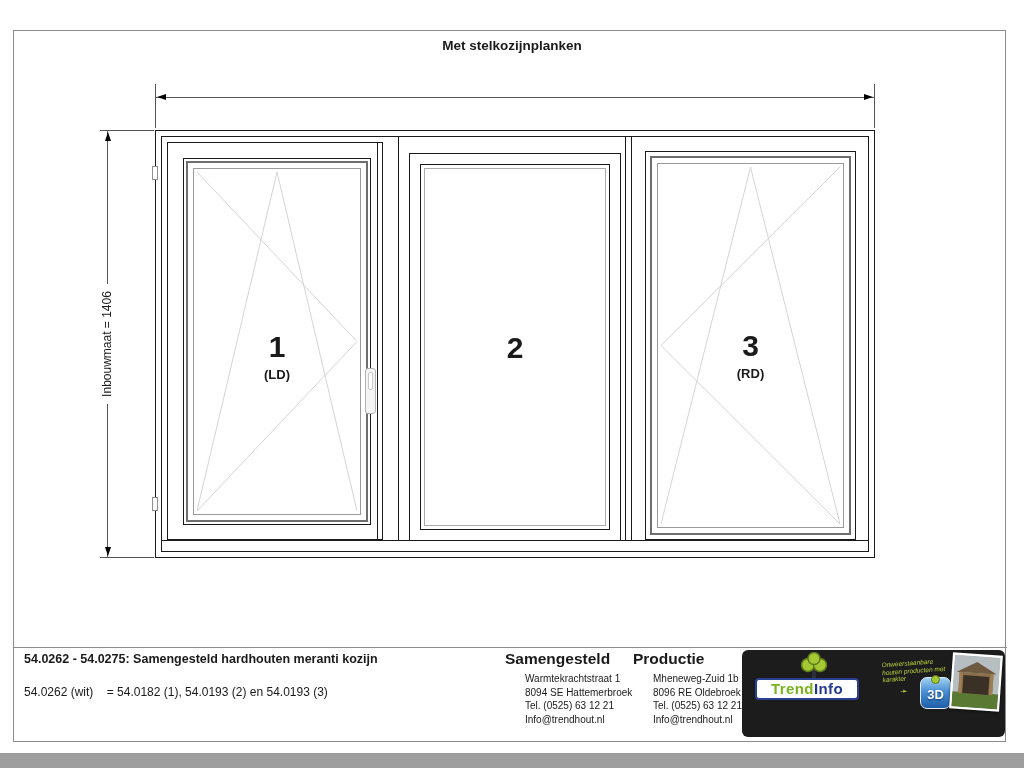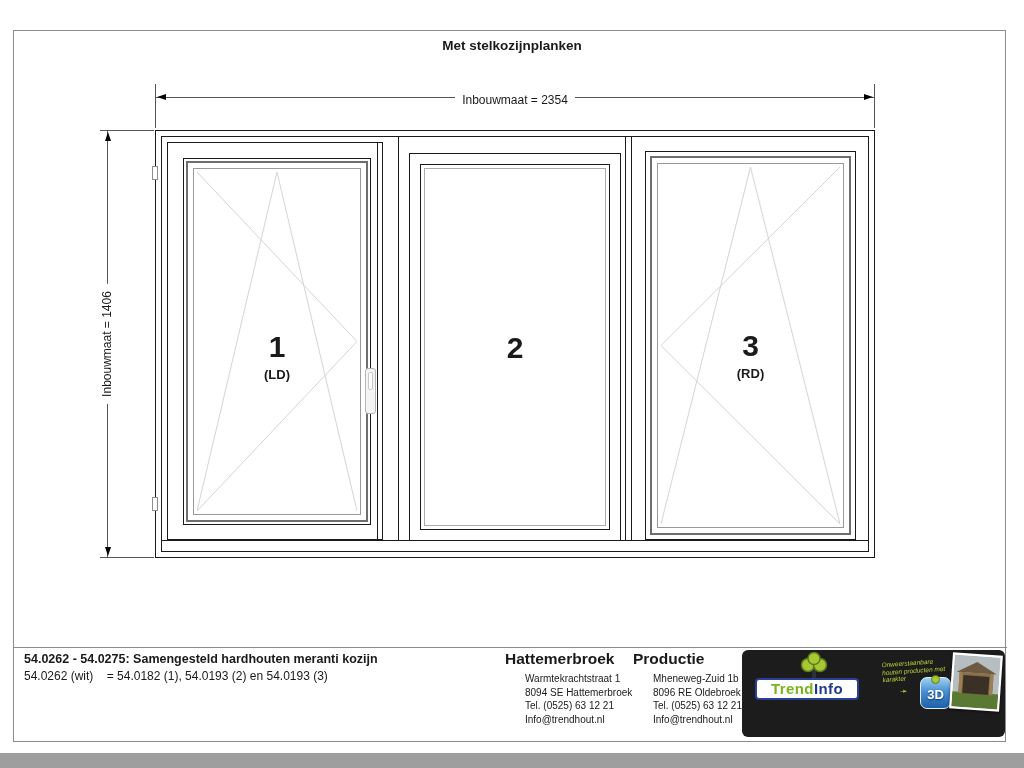--- a/index.html
+++ b/index.html
@@ -28,21 +28,21 @@
   .hinge{position:absolute;width:6px;height:14px;border:1px solid #8e8e8e;background:#fff;box-sizing:border-box;}
   .panel-num{position:absolute;text-align:center;font-size:30px;font-weight:bold;line-height:30px;}
   .panel-hinge{position:absolute;text-align:center;font-size:13px;font-weight:bold;}
   .openlines{position:absolute;}
   .handle{position:absolute;left:365px;top:368px;width:11px;height:46px;border:1px solid #b4b4b4;border-radius:3px;background:#f4f4f4;box-sizing:border-box;}
   .handle-knob{position:absolute;left:2px;top:3px;width:5px;height:18px;border:1px solid #c8c8c8;border-radius:2px;background:#fff;box-sizing:border-box;}
   
   .tb-sep{position:absolute;left:13px;top:647px;width:994px;height:1px;background:#8c8c8c;}
   .tb-left{position:absolute;left:24px;top:652px;}
   .tb-title{font-size:12.5px;font-weight:bold;}
-  .tb-line{font-size:12px;white-space:pre;margin-top:3px;}
+  .tb-line{font-size:12px;white-space:pre;margin-top:19px;}
   .addr{position:absolute;top:650px;}
   .addr-h{font-size:15.5px;font-weight:bold;margin-bottom:4px;}
   .addr-l{font-size:10px;font-weight:normal;line-height:13.5px;margin-left:20px;}
   
   .logo-block{position:absolute;left:742px;top:650px;width:263px;height:87px;background:#1c1c1c;border-radius:6px;overflow:hidden;}
   .brand-box{position:absolute;left:13px;top:28px;width:104px;height:22px;background:#fff;border:2px solid #2b3f92;border-radius:4px;box-sizing:border-box;text-align:center;font-weight:bold;font-size:15px;line-height:18px;letter-spacing:0.4px;}
   .brand-trend{color:#7ab41d;}
   .brand-hout{color:#23388f;}
   .tree{position:absolute;left:57px;top:2px;}
   .slogan{position:absolute;left:140px;top:9px;width:64px;font-size:6.5px;line-height:7.5px;color:#b9cf3a;font-style:italic;transform:rotate(-4deg);}
@@ -63,21 +63,20 @@
 <div class="screen">
   <div class="sheet"></div>
 
   <div class="sheet-title">Met stelkozijnplanken</div>
 
   <div class="abs dline" style="left:155px;top:84px;width:1px;height:44px;"></div>
   <div class="abs dline" style="left:874px;top:84px;width:1px;height:44px;"></div>
   <div class="abs dline" style="left:156px;top:97px;width:718px;height:1px;"></div>
   <div class="abs arr left" style="left:157px;top:94px;"></div>
   <div class="abs arr right" style="left:864px;top:94px;"></div>
-  <div class="dim-top-label"><span class="dim-label">Inbouwmaat = 2354</span></div>
 
   <div class="abs dline" style="left:100px;top:130px;width:54px;height:1px;"></div>
   <div class="abs dline" style="left:100px;top:557px;width:54px;height:1px;"></div>
   <div class="abs dline" style="left:107px;top:131px;width:1px;height:426px;"></div>
   <div class="abs arr up" style="left:105px;top:132px;"></div>
   <div class="abs arr down" style="left:105px;top:547px;"></div>
   <div class="dim-left-label dim-label">Inbouwmaat = 1406</div>
 
   <div class="wrect" style="left:155px;top:130px;width:720px;height:428px;"></div>
   <div class="wrect" style="left:161px;top:136px;width:708px;height:416px;"></div>
@@ -124,21 +123,21 @@
   <div class="panel-hinge" style="left:661px;top:366px;width:179px;">(RD)</div>
 
   <div class="tb-sep"></div>
 
   <div class="tb-left">
     <div class="tb-title">54.0262 - 54.0275: Samengesteld hardhouten meranti kozijn</div>
     <div class="tb-line">54.0262 (wit)    = 54.0182 (1), 54.0193 (2) en 54.0193 (3)</div>
   </div>
 
   <div class="addr" style="left:505px;">
-    <div class="addr-h">Hattemerbroek</div>
+    <div class="addr-h">Samengesteld</div>
     <div class="addr-l">Warmtekrachtstraat 1</div>
     <div class="addr-l">8094 SE Hattemerbroek</div>
     <div class="addr-l">Tel. (0525) 63 12 21</div>
     <div class="addr-l">Info@trendhout.nl</div>
   </div>
 
   <div class="addr" style="left:633px;">
     <div class="addr-h">Productie</div>
     <div class="addr-l">Mheneweg-Zuid 1b</div>
     <div class="addr-l">8096 RE Oldebroek</div>

